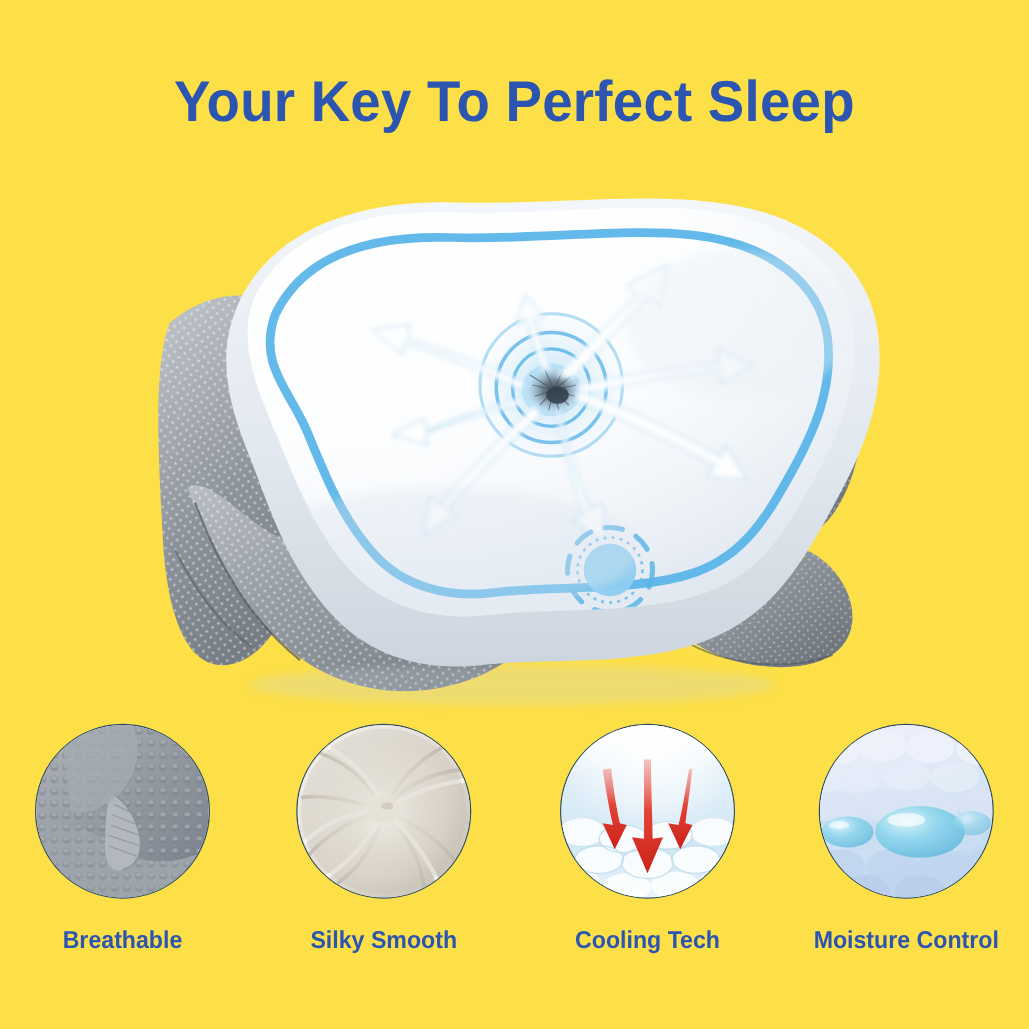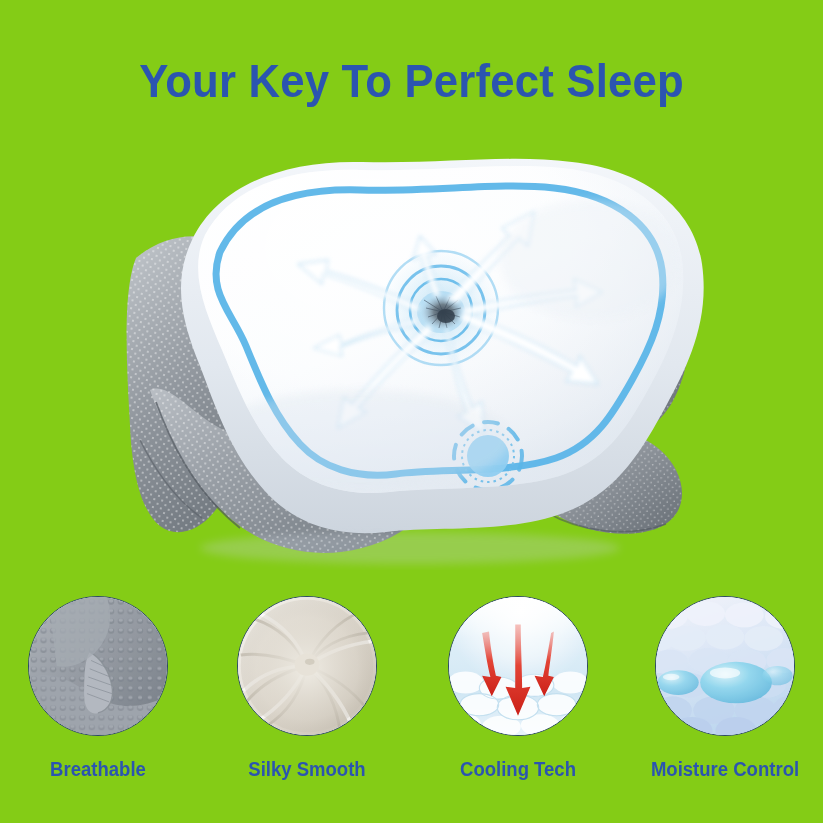--- a/index.html
+++ b/index.html
@@ -4,21 +4,21 @@
 <style>
   html, body {
     margin: 0;
     padding: 0;
     background: #ffffff;
   }
   #page {
     position: relative;
     width: 823px;
     height: 823px;
-    background: #84cc16;
+    background: #fde047;
     overflow: hidden;
     font-family: "Liberation Sans", sans-serif;
   }
 
   
   #title {
     position: absolute;
     top: 54px;
     left: 0;
     width: 823px;
@@ -40,21 +40,21 @@
     top: 140px;
     width: 610px;
     height: 430px;
   }
   #hero svg { display: block; width: 100%; height: 100%; }
 
   
   #features {
     position: absolute;
     left: 0;
-    top: 596px;
+    top: 579px;
     width: 730px;
     height: 200px;
   }
   .feature {
     position: absolute;
     width: 200px;
     top: 0;
     text-align: center;
   }
   .feature-circle {

